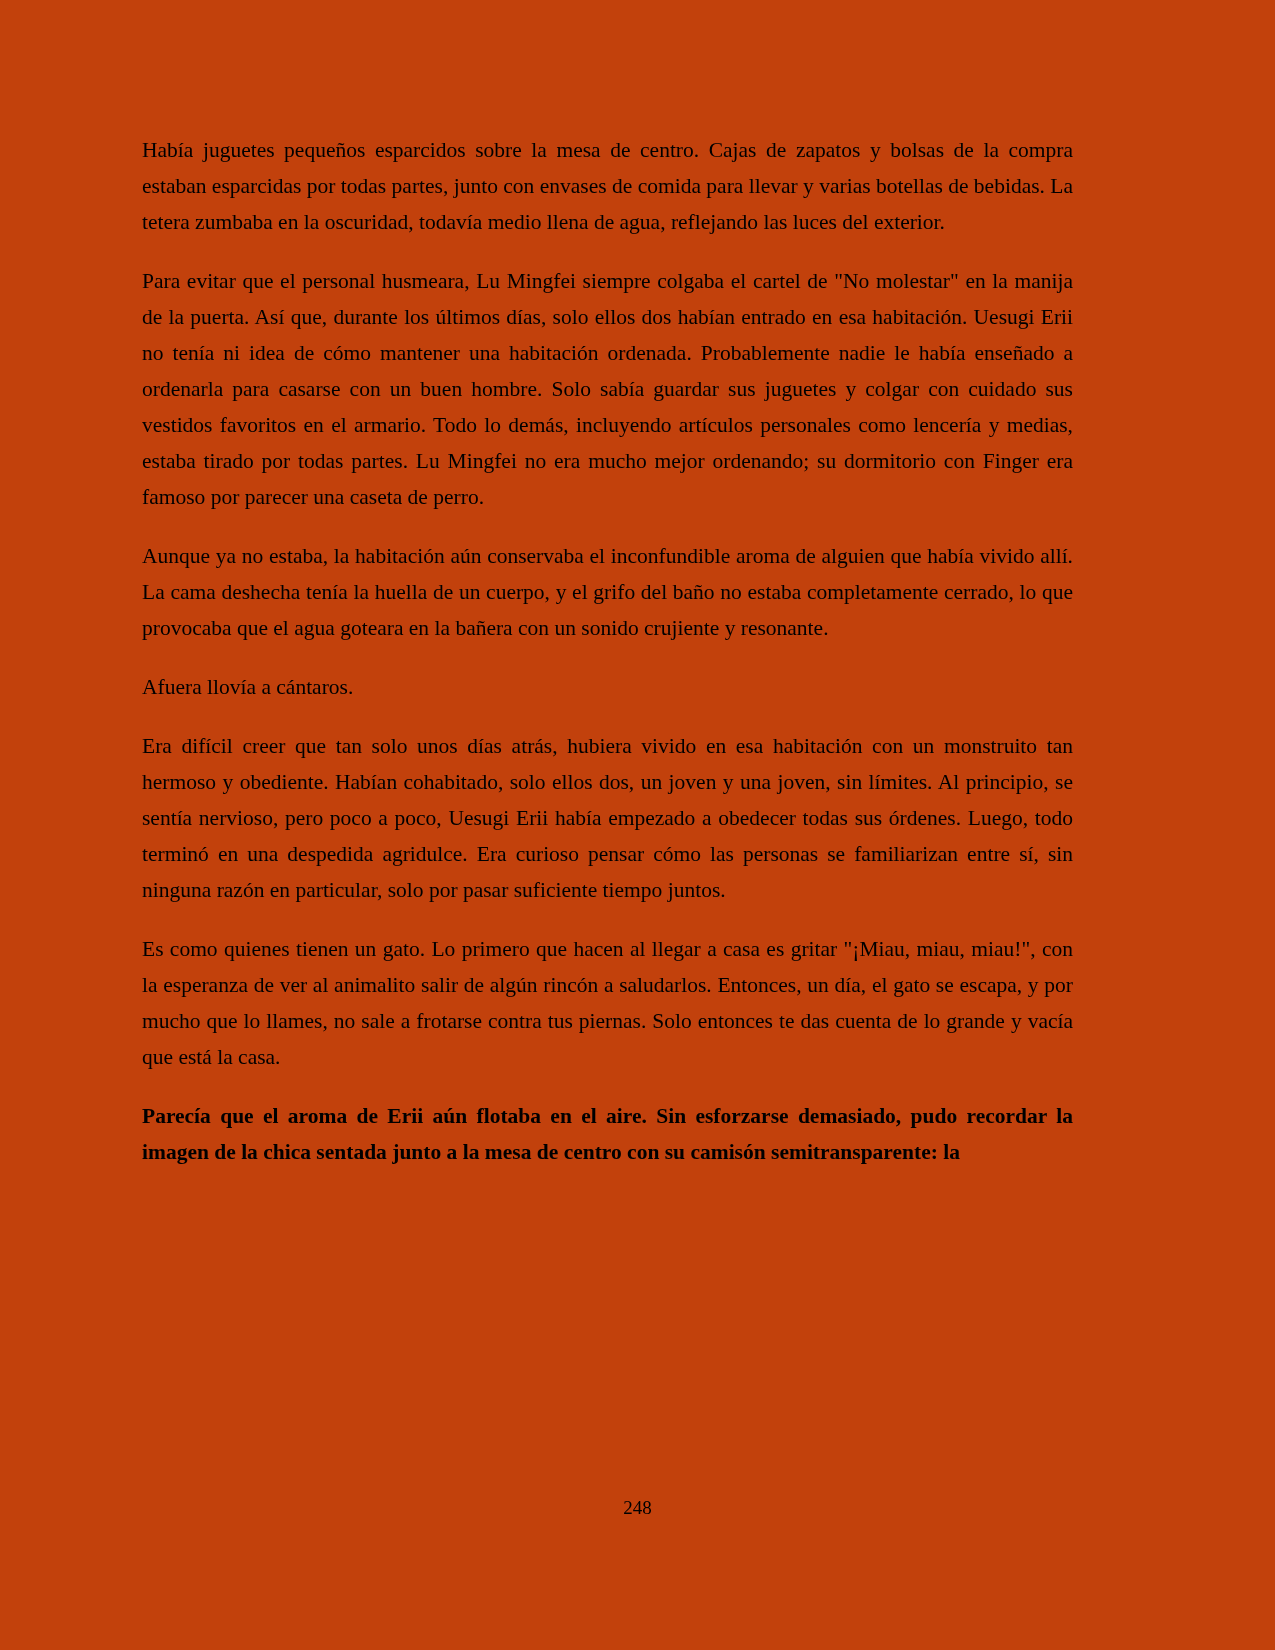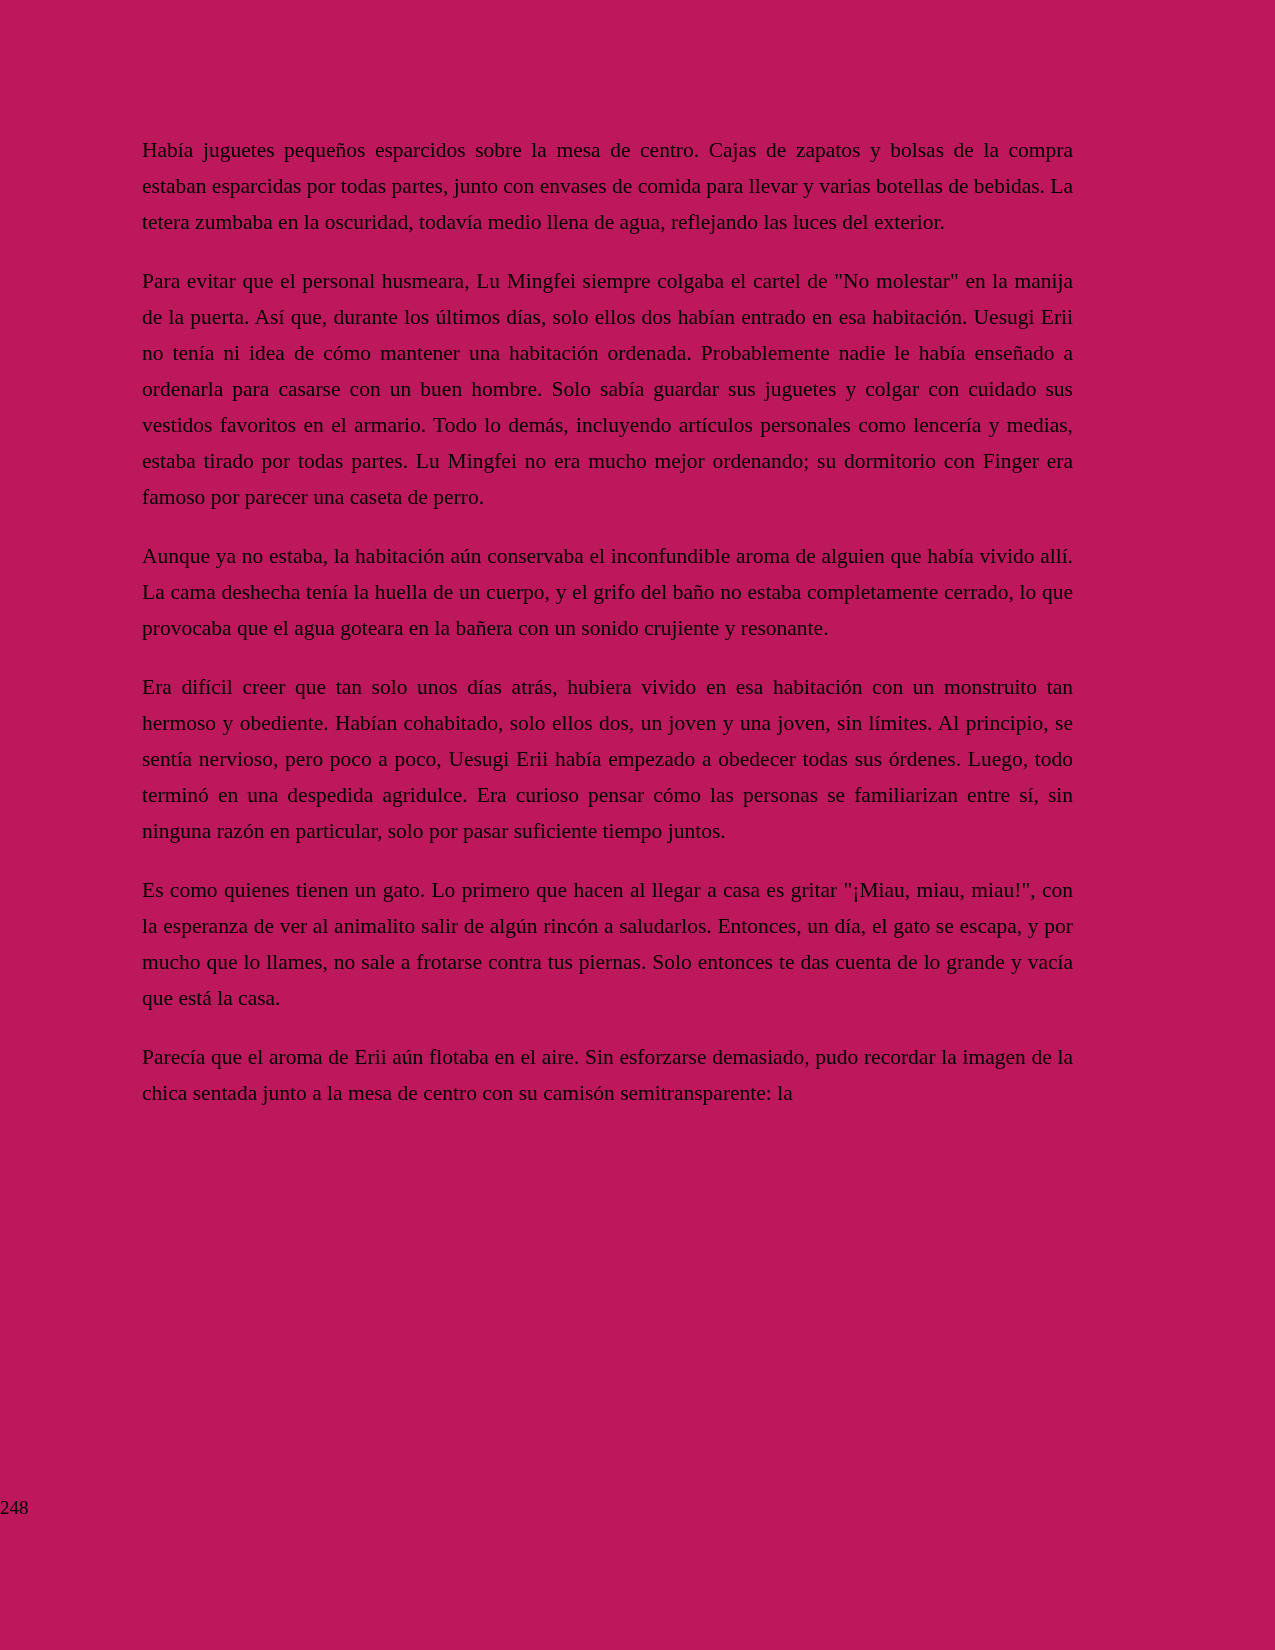--- a/index.html
+++ b/index.html
@@ -9,56 +9,59 @@
   }
   body {
     font-family: "Liberation Serif", serif;
     color: #000000;
   }
   .page {
     position: relative;
     width: 1275px;
     height: 1650px;
     margin: 0 auto;
-    background: #be185d;
+    background: #c2410c;
     box-sizing: border-box;
     overflow: hidden;
   }
   .content {
     position: absolute;
     left: 142px;
     top: 132px;
     width: 931px;
   }
   .para {
     font-size: 21.5px;
     line-height: 36px;
     text-align: justify;
     text-justify: inter-word;
     margin: 0 0 23px 0;
     hyphens: none;
   }
   .para:last-child {
     margin-bottom: 14px;
+    font-weight: bold;
   }
   .page-number {
     position: absolute;
     left: 0;
     right: 0;
     top: 1496px;
+    text-align: center;
     font-size: 19px;
     line-height: 24px;
   }
 </style>
 </head>
 <body>
 
 <div class="page">
   <div class="content">
     <p class="para">Había juguetes pequeños esparcidos sobre la mesa de centro. Cajas de zapatos y bolsas de la compra estaban esparcidas por todas partes, junto con envases de comida para llevar y varias botellas de bebidas. La tetera zumbaba en la oscuridad, todavía medio llena de agua, reflejando las luces del exterior.</p>
     <p class="para">Para evitar que el personal husmeara, Lu Mingfei siempre colgaba el cartel de "No molestar" en la manija de la puerta. Así que, durante los últimos días, solo ellos dos habían entrado en esa habitación. Uesugi Erii no tenía ni idea de cómo mantener una habitación ordenada. Probablemente nadie le había enseñado a ordenarla para casarse con un buen hombre. Solo sabía guardar sus juguetes y colgar con cuidado sus vestidos favoritos en el armario. Todo lo demás, incluyendo artículos personales como lencería y medias, estaba tirado por todas partes. Lu Mingfei no era mucho mejor ordenando; su dormitorio con Finger era famoso por parecer una caseta de perro.</p>
     <p class="para">Aunque ya no estaba, la habitación aún conservaba el inconfundible aroma de alguien que había vivido allí. La cama deshecha tenía la huella de un cuerpo, y el grifo del baño no estaba completamente cerrado, lo que provocaba que el agua goteara en la bañera con un sonido crujiente y resonante.</p>
+    <p class="para">Afuera llovía a cántaros.</p>
     <p class="para">Era difícil creer que tan solo unos días atrás, hubiera vivido en esa habitación con un monstruito tan hermoso y obediente. Habían cohabitado, solo ellos dos, un joven y una joven, sin límites. Al principio, se sentía nervioso, pero poco a poco, Uesugi Erii había empezado a obedecer todas sus órdenes. Luego, todo terminó en una despedida agridulce. Era curioso pensar cómo las personas se familiarizan entre sí, sin ninguna razón en particular, solo por pasar suficiente tiempo juntos.</p>
     <p class="para">Es como quienes tienen un gato. Lo primero que hacen al llegar a casa es gritar "¡Miau, miau, miau!", con la esperanza de ver al animalito salir de algún rincón a saludarlos. Entonces, un día, el gato se escapa, y por mucho que lo llames, no sale a frotarse contra tus piernas. Solo entonces te das cuenta de lo grande y vacía que está la casa.</p>
     <p class="para">Parecía que el aroma de Erii aún flotaba en el aire. Sin esforzarse demasiado, pudo recordar la imagen de la chica sentada junto a la mesa de centro con su camisón semitransparente: la</p>
   </div>
   <div class="page-number">248</div>
 </div>
 
 </body></html>

